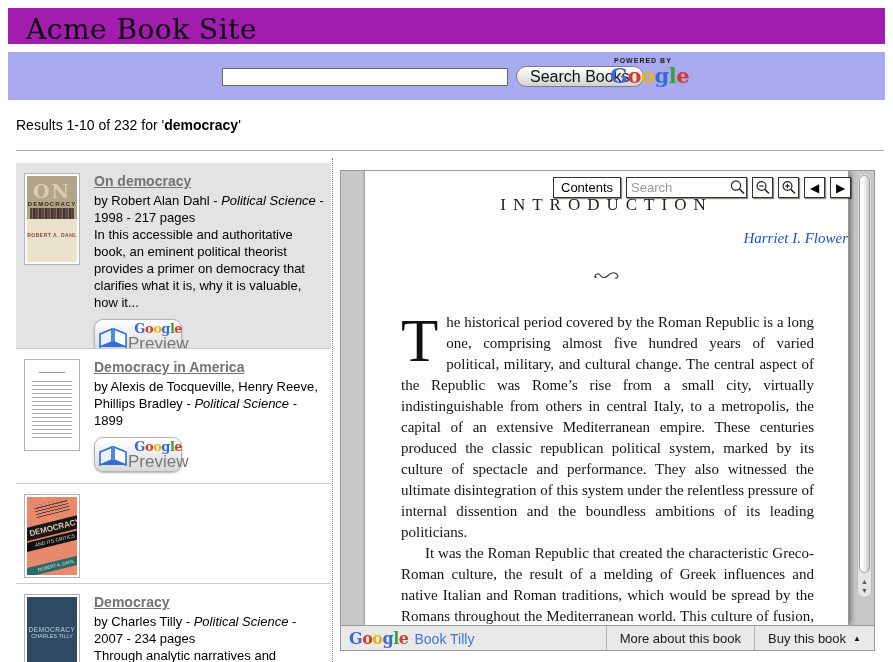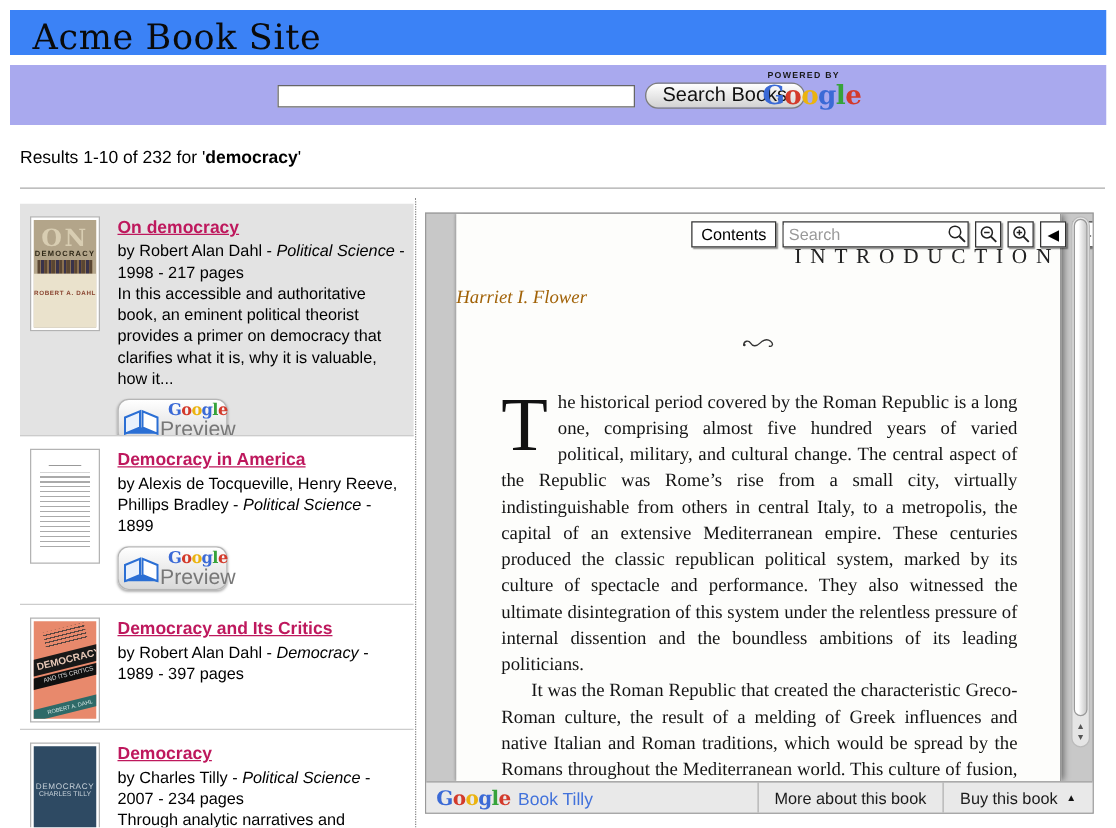--- a/index.html
+++ b/index.html
@@ -1,20 +1,20 @@
 <!DOCTYPE html>
 <html><head>
 <meta charset="utf-8">
 <style>
   * { margin:0; padding:0; box-sizing:border-box; }
   html,body { width:893px; height:662px; background:#fff; overflow:hidden;
               font-family:"Liberation Sans", sans-serif; color:#000; position:relative; }
 
   
-  .masthead { position:absolute; left:8px; top:8px; width:877px; height:36px; background:#3b82f6; }
+  .masthead { position:absolute; left:8px; top:8px; width:877px; height:36px; background:#a21caf; }
   .site-title { font-family:"DejaVu Serif", serif; font-weight:400; font-size:28px;
                 letter-spacing:.5px; color:#0a0a0a; padding:5px 0 0 18px; }
 
   
   .search-band { position:absolute; left:8px; top:52px; width:877px; height:48px; background:#a9a9ee; }
   .site-search-input { position:absolute; left:214px; top:16px; width:286px; height:18px;
                        border:1px solid #666; background:#fff; font-size:12px; padding:0 3px; }
   .search-books-btn { position:absolute; left:508px; top:14px; height:21px; padding:0 13px;
                       border:1px solid #7d7d7d; border-radius:11px; font-size:16px; color:#111;
                       background:linear-gradient(#ffffff,#d2d2d2); cursor:pointer;
@@ -37,21 +37,21 @@
   
   .results-col { position:absolute; left:16px; top:158px; width:315px; height:504px;
                  overflow:hidden; padding-top:5px; }
   .item { display:flex; gap:14px; padding:10px 6px 0 8px; border-bottom:1px solid #ccc;
           overflow:hidden; }
   .item.selected { background:#e3e3e3; }
   .i1 { height:186px; } .i2 { height:135px; } .i3 { height:100px; } .i4 { height:168px; border-bottom:none; }
   .thumb { width:56px; background:#fff; border:1px solid #b3b3b3; padding:2px; flex:none; }
   .t1,.t2 { height:92px;font-weight:bold; } .t3 { height:84px; } .t4 { height:76px; }
   .info { flex:1; font-size:13px; line-height:17px; }
-  .title-link { display:inline-block; font-size:14px; font-weight:bold; color:#be185d;
+  .title-link { display:inline-block; font-size:14px; font-weight:bold; color:#737373;
                 text-decoration:underline; cursor:pointer; margin-bottom:2px; }
   .cat { font-style:italic; }
   .desc { margin-top:0; }
 
   
   .preview-btn { margin-top:8px; width:88px; height:35px; display:flex; align-items:center;
                  border:1px solid #b5b5b5; border-radius:9px; cursor:pointer;
                  background:linear-gradient(#ffffff,#d9d9d9); box-shadow:0 1px 2px rgba(0,0,0,.3); }
   .pv-icon { width:30px; height:22px; margin-left:3px; flex:none; }
   .pv-text { flex:1; text-align:center; line-height:1; }
@@ -87,37 +87,37 @@
   .c4-l1 { font-size:6.5px; letter-spacing:.5px; }
   .c4-l2 { font-size:5.5px; }
 
   
   .viewer { position:absolute; left:340px; top:170px; width:535px; height:481px;
             border:1px solid #999; background:#c8c8c8; }
   .page-area { position:absolute; left:0; right:0; top:0; bottom:25px; overflow:hidden; }
   .page { position:absolute; left:24px; top:0; width:484px; height:100%; background:#fdfdfb;
           border-right:1px solid #999;
           box-shadow:3px 0 5px -1px rgba(0,0,0,.45), -1px 0 2px rgba(0,0,0,.2); }
-  .pg-head { margin-top:24px; text-align:right; font-family:"Liberation Serif",serif;
+  .pg-head { margin-top:24px; text-align:center; font-family:"Liberation Serif",serif;
              font-size:17px; letter-spacing:7px; color:#222; }
-  .pg-author { margin-top:15px; text-align:left; font-family:"Liberation Serif",serif;
-               font-style:italic; font-size:15px; color:#a16207; }
+  .pg-author { margin-top:15px; text-align:right; font-family:"Liberation Serif",serif;
+               font-style:italic; font-size:15px; color:#1d4ed8; }
   .pg-orn { margin-top:20px; text-align:center; }
   .pg-body { margin:27px 34px 0 36px; font-family:"Liberation Serif",serif; font-size:15px;
              line-height:21px; text-align:justify; color:#141414; }
   .dropcap { float:left; font-family:"Liberation Serif",serif; font-size:61px; line-height:49px;
              margin:4px 8px 0 0; color:#111; }
   .p2 { text-indent:24px; }
 
   
   .toolbar { position:absolute; top:6px; left:212px; display:flex; gap:5px; align-items:flex-end; }
   .tb-btn { height:21px; padding:0 7px; background:#fff; border:1px solid #333; font-size:13px;
             color:#000; box-shadow:1px 1px 1px rgba(0,0,0,.45); cursor:pointer;
             font-family:"Liberation Sans",sans-serif; }
-  .tb-search { width:149px; height:21px; background:#fff; border:1px solid #333;
+  .tb-search { width:121px; height:21px; background:#fff; border:1px solid #333;
                box-shadow:1px 1px 1px rgba(0,0,0,.45); display:flex; align-items:center; }
   .tb-search input { flex:1; min-width:0; border:none; outline:none; font-size:13px; padding-left:4px; }
   .tb-search input::placeholder { color:#999; }
   .tb-sq { width:21px; height:21px; background:#fff; border:1px solid #333; padding:0;
            box-shadow:1px 1px 1px rgba(0,0,0,.45); display:flex; align-items:center;
            justify-content:center; cursor:pointer; }
   .tb-arrow { font-size:12px; line-height:1; color:#000; }
 
   
   .scrollbar { position:absolute; top:2px; right:2px; bottom:27px; width:15px;
@@ -213,24 +213,20 @@
 
   <div class="item i3">
     <div class="thumb t3">
       <div class="cover c3">
         <div class="c3-tiny"></div>
         <div class="c3-b1">DEMOCRACY</div>
         <div class="c3-b2">AND ITS CRITICS</div>
         <div class="c3-auth">ROBERT A. DAHL</div>
       </div>
     </div>
-    <div class="info">
-      <a class="title-link">Democracy and Its Critics</a>
-      <div class="byline"><span>by Robert Alan Dahl - </span><span class="cat">Democracy</span><span> - 1989 - 397 pages</span></div>
-    </div>
   </div>
 
   <div class="item i4">
     <div class="thumb t4">
       <div class="cover c4">
         <div class="c4-l1">DEMOCRACY</div>
         <div class="c4-l2">CHARLES TILLY</div>
       </div>
     </div>
     <div class="info">

